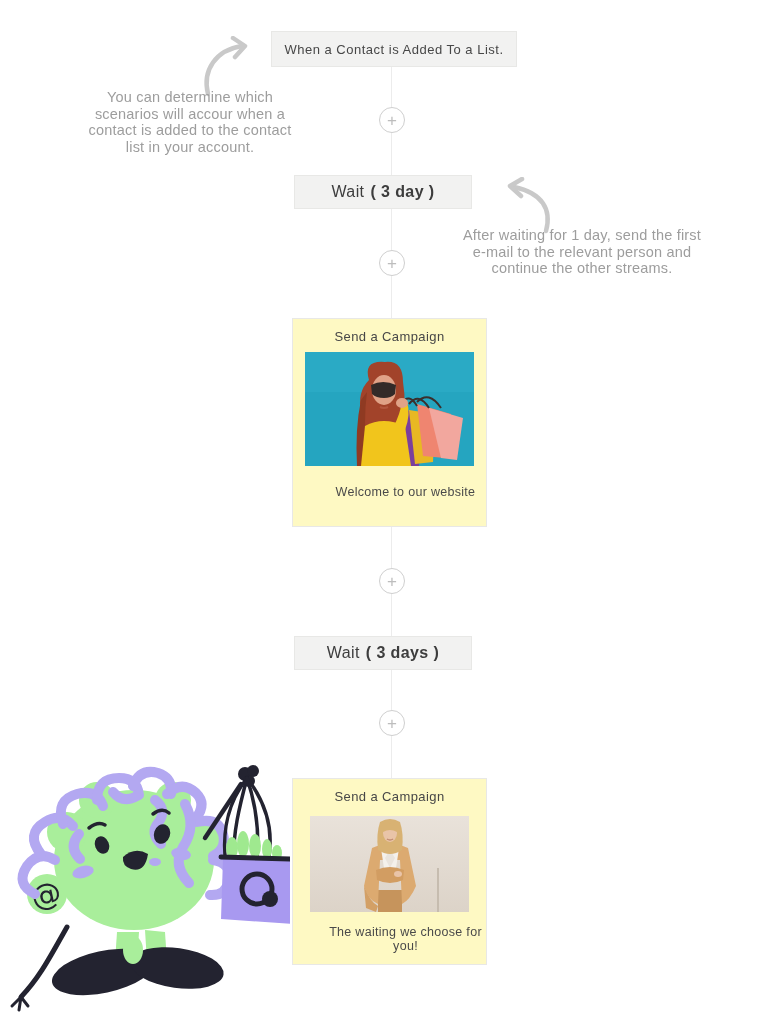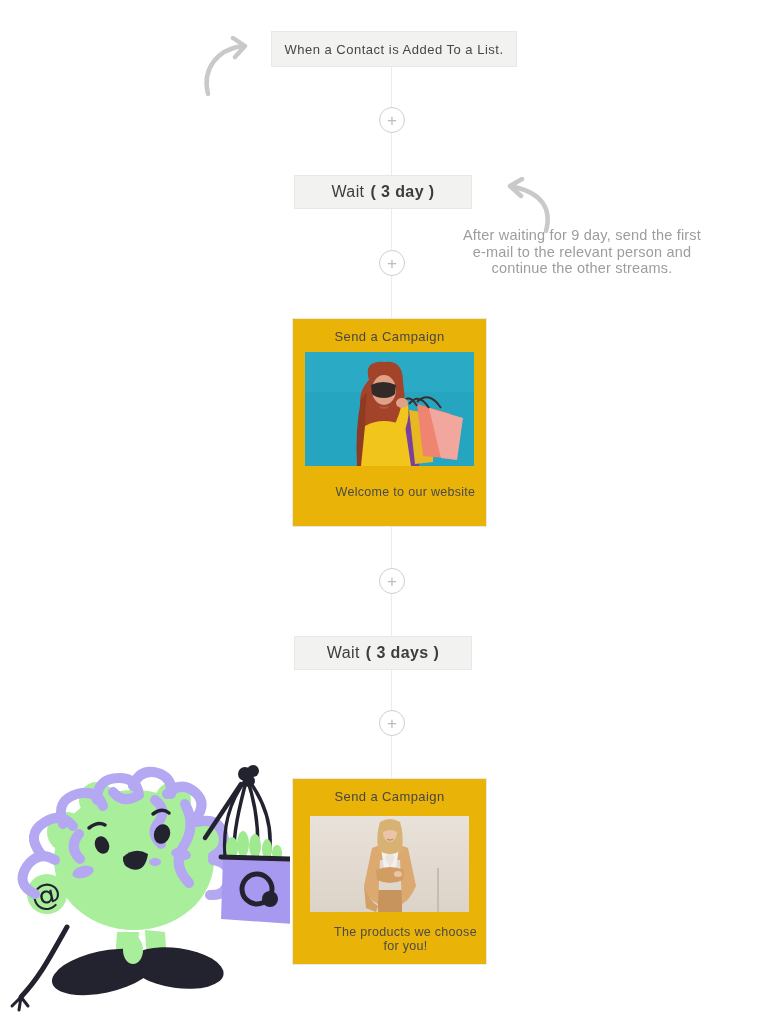--- a/index.html
+++ b/index.html
@@ -23,21 +23,21 @@
   .plus-node{
     position:absolute;z-index:2;left:379px;width:26px;height:26px;border-radius:50%;
     background:#ffffff;border:1px solid #cfcfcf;box-sizing:border-box;
     display:flex;align-items:center;justify-content:center;
     color:#bdbdbd;font-size:17px;font-weight:300;line-height:1;cursor:pointer;
   }
   #plus-1{top:107px;} #plus-2{top:250px;} #plus-3{top:568px;} #plus-4{top:710px;}
 
   .campaign-card{
     position:absolute;z-index:2;left:292px;width:195px;box-sizing:border-box;
-    background:#eab308;border:1px solid #e8e8e6;cursor:pointer;
+    background:#fef9c3;border:1px solid #e8e8e6;cursor:pointer;
   }
   #campaign-1{top:318px;height:209px;}
   #campaign-2{top:778px;height:187px;}
   .campaign-title{margin-top:10px;text-align:center;font-size:13px;letter-spacing:.4px;color:#474747;}
   .campaign-image{display:block;margin:0 auto;background:#fff;}
   #campaign-1 .campaign-image{margin-top:8px;width:169px;height:114px;}
   #campaign-2 .campaign-image{margin-top:12px;width:159px;height:96px;}
   .campaign-caption{text-align:center;font-size:12.5px;letter-spacing:.3px;color:#4a4a4a;padding-left:32px;}
   #campaign-1 .campaign-caption{margin-top:19px;}
   #campaign-2 .campaign-caption{margin-top:13px;}
@@ -63,20 +63,21 @@
   <div class="connector"></div>
 
   <div class="node-box trigger-box">
     <span>When a Contact is Added To a List.</span>
   </div>
 
   <svg id="arrow-1" class="arrow-svg" width="62" height="62" viewBox="0 0 62 62">
     <path d="M8,58 C2,34 16,14 42,10" fill="none" stroke="#c9c9c9" stroke-width="4.5" stroke-linecap="round"></path>
     <path d="M33,2 L45,10 L35,21" fill="none" stroke="#c9c9c9" stroke-width="4.5" stroke-linecap="round" stroke-linejoin="round"></path>
   </svg>
+  <div id="annotation-left" class="annotation">You can determine which scenarios will accour when a contact is added to the contact list in your account.</div>
 
   <div id="plus-1" class="plus-node">
       <span>+</span>
     </div>
   <div id="plus-2" class="plus-node">
       <span>+</span>
     </div>
   <div id="plus-3" class="plus-node">
       <span>+</span>
     </div>
@@ -86,21 +87,21 @@
 
   <div id="wait-1" class="node-box wait-box">
     <span class="wait-prefix">Wait</span>
     <span class="wait-duration">( 3 day )</span>
   </div>
 
   <svg id="arrow-2" class="arrow-svg" width="56" height="58" viewBox="0 0 56 58">
     <path d="M46,54 C52,32 42,16 14,10" fill="none" stroke="#c9c9c9" stroke-width="4.5" stroke-linecap="round"></path>
     <path d="M22,2 L10,9 L21,19" fill="none" stroke="#c9c9c9" stroke-width="4.5" stroke-linecap="round" stroke-linejoin="round"></path>
   </svg>
-  <div id="annotation-right" class="annotation">After waiting for 9 day, send the first e-mail to the relevant person and continue the other streams.</div>
+  <div id="annotation-right" class="annotation">After waiting for 1 day, send the first e-mail to the relevant person and continue the other streams.</div>
 
   <div id="campaign-1" class="campaign-card">
     <div class="campaign-title">Send a Campaign</div>
     <svg class="campaign-image" width="169" height="114" viewBox="0 0 169 114">
       <rect x="0" y="0" width="169" height="114" fill="#25a5c0"></rect>
       <rect x="0" y="0" width="169" height="40" fill="#2fadc8" opacity="0.6"></rect>
 
       <path d="M96,56 L120,64 L114,114 L88,114 Z" fill="#7b3f9d"></path>
       <path d="M104,58 L130,62 L128,110 L110,112 Z" fill="#e8b823"></path>
       <path d="M112,52 L146,62 L140,106 L118,104 Z" fill="#ef8570"></path>
@@ -147,21 +148,21 @@
       <path d="M80,34 L75,42 L80,52 L85,42 Z" fill="#e9e4dd"></path>
 
       <path d="M66,54 Q80,48 94,54 L93,64 Q80,70 67,64 Z" fill="#d29d62"></path>
       <ellipse cx="88" cy="58" rx="4" ry="3" fill="#e9c4a8"></ellipse>
 
       <path d="M70,6 Q80,0 90,6 Q94,18 92,34 Q86,38 80,38 Q74,38 68,34 Q66,18 70,6 Z" fill="#d8b273"></path>
       <ellipse cx="80" cy="17" rx="7" ry="9" fill="#e9c4a8"></ellipse>
       <path d="M73,10 Q80,5 87,10 L87,16 Q80,12 73,16 Z" fill="#d8b273"></path>
       <path d="M77,23 q3,2 6,0" stroke="#c08a70" stroke-width="1.5" fill="none"></path>
     </svg>
-    <div class="campaign-caption">The products we choose for you!</div>
+    <div class="campaign-caption">The waiting we choose for you!</div>
   </div>
 
   <svg id="mascot" width="285" height="280" viewBox="0 0 285 280">
 
     <path d="M62,185 C45,215 35,235 16,255" fill="none" stroke="#232330" stroke-width="5" stroke-linecap="round"></path>
     <path d="M16,255 l-9,9 M16,255 l-2,13 M16,255 l7,9" fill="none" stroke="#232330" stroke-width="3" stroke-linecap="round"></path>
 
     <path d="M112,190 l22,0 l-2,32 l-22,-2 Z" fill="#a9ee9b"></path>
     <path d="M140,188 l20,2 l2,30 l-20,0 Z" fill="#a9ee9b"></path>
     <ellipse cx="98" cy="230" rx="52" ry="21" fill="#232330" transform="rotate(-12 98 230)"></ellipse>

